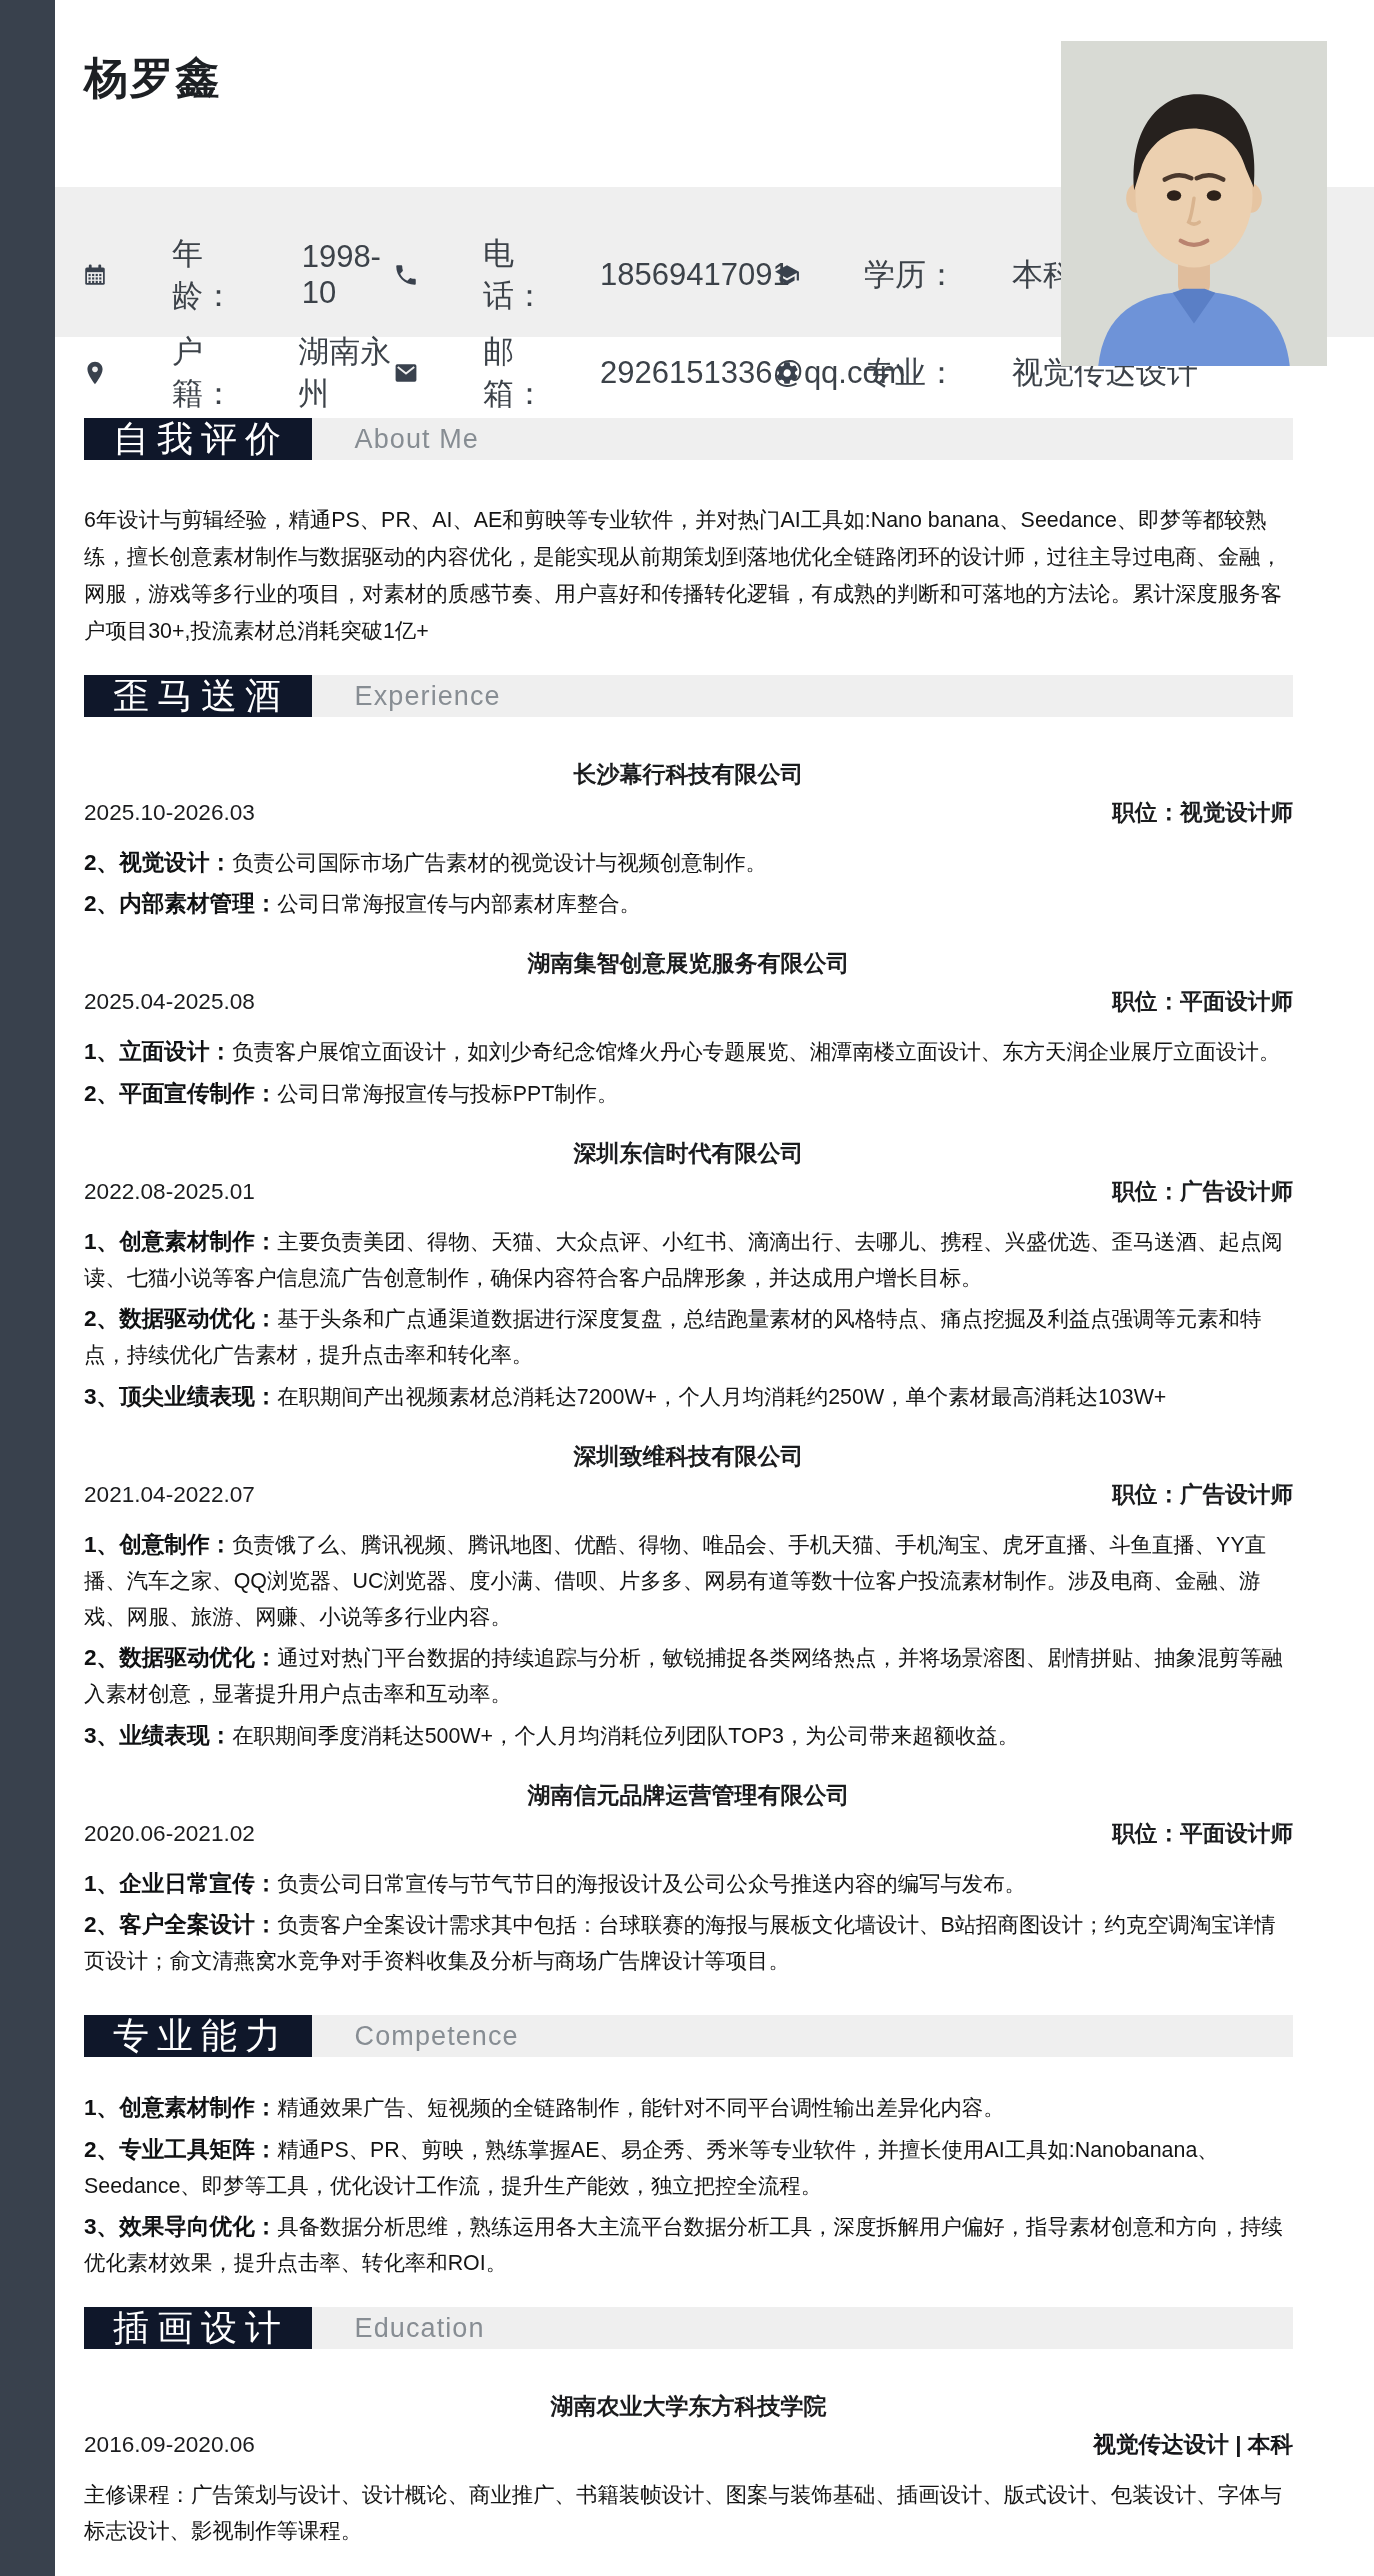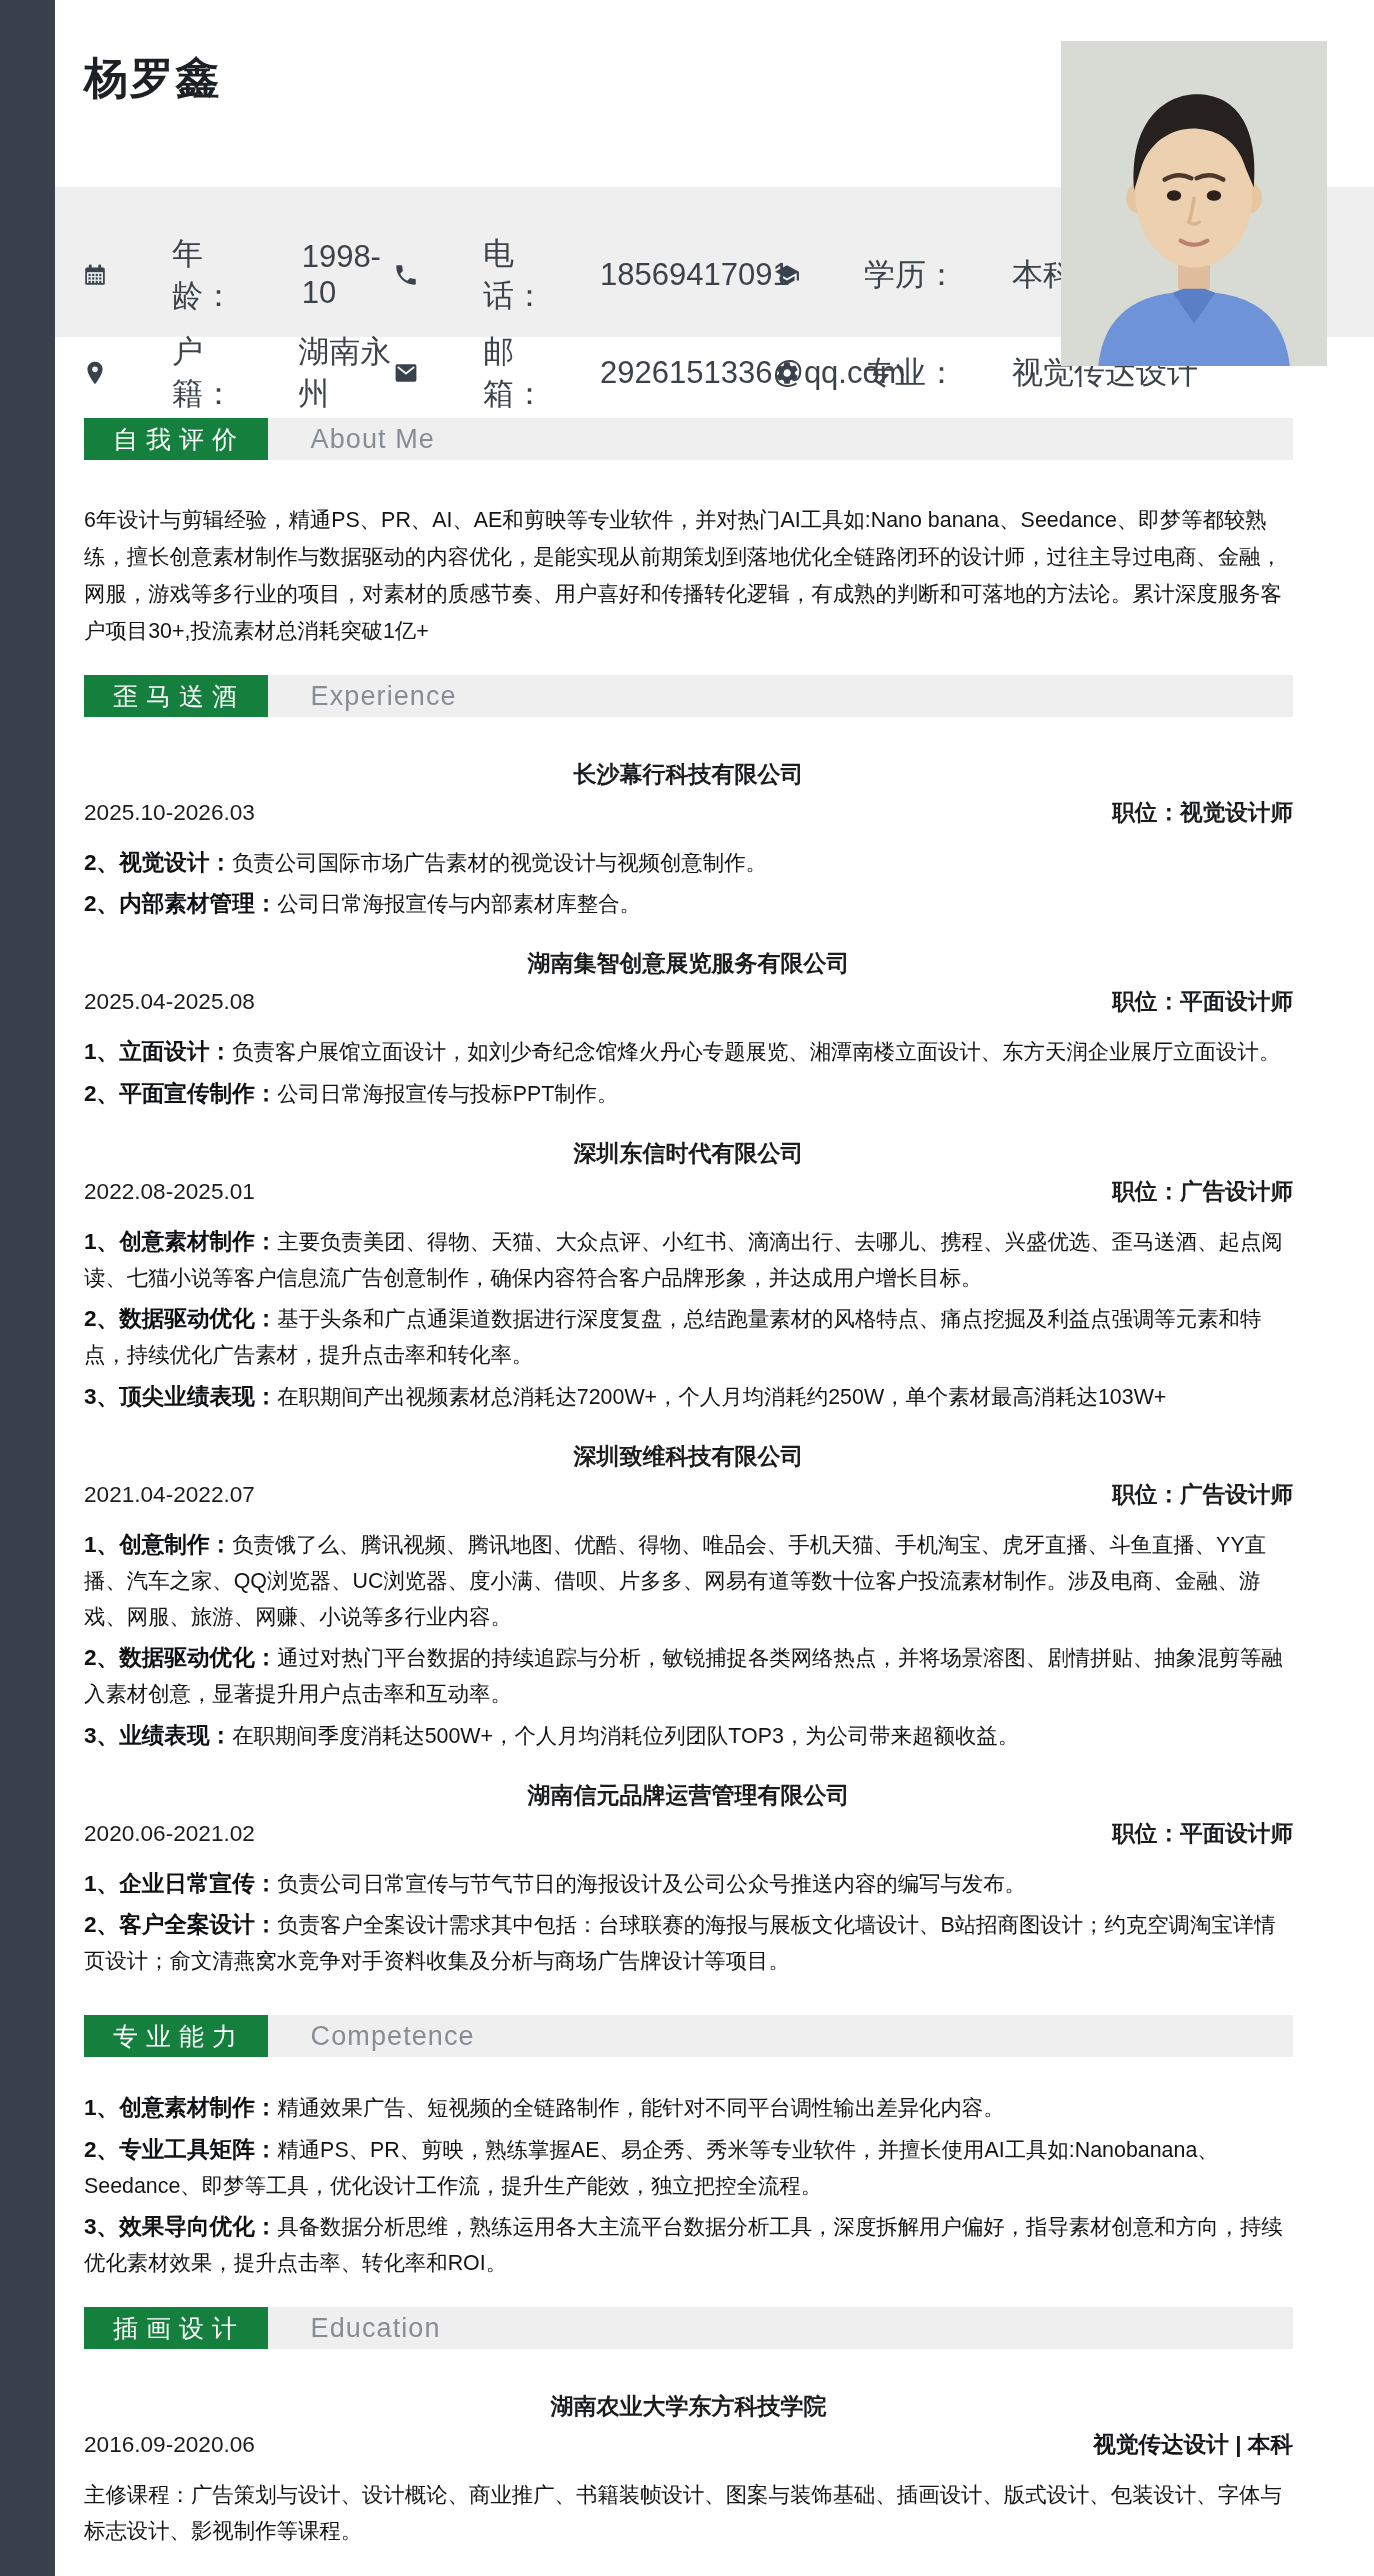--- a/index.html
+++ b/index.html
@@ -19,21 +19,21 @@
   .c-cell .icon { width:26px; height:26px; color:#39414d; flex:none; display:block; margin-right:17px; }
   .c-row .c-cell:nth-child(1){ width:311px; }
   .c-row .c-cell:nth-child(2){ width:381px; }
   .c-label { margin-right:8px; }
   .photo { position:absolute; left:1061px; top:41px; width:266px; height:325px; }
   .photo svg { display:block; width:100%; height:100%; }
 
   
   .content { margin:0 82px 0 84px; }
   .sec-header { display:flex; height:42px; }
-  .sec-box { background:#15803d; color:#ffffff; font-size:25px; letter-spacing:8px;
+  .sec-box { background:#0f172a; color:#ffffff; font-size:36px; letter-spacing:8px;
              padding:0 22.6px 0 29px; display:flex; align-items:center; white-space:nowrap; }
   .sec-band { flex:1; background:#efefef; display:flex; align-items:center;
               padding-left:43px; font-size:27px; color:#878d93; letter-spacing:1.1px; }
 
   .about-body { margin-top:42px; font-size:21.4px; line-height:37px; color:#141414; }
 
   #sec-exp { margin-top:25px; }
   .job { margin-top:26px; }
   .job.first { margin-top:42px; }
   .company { text-align:center; font-size:23px; font-weight:600; color:#1b1c1e; }

